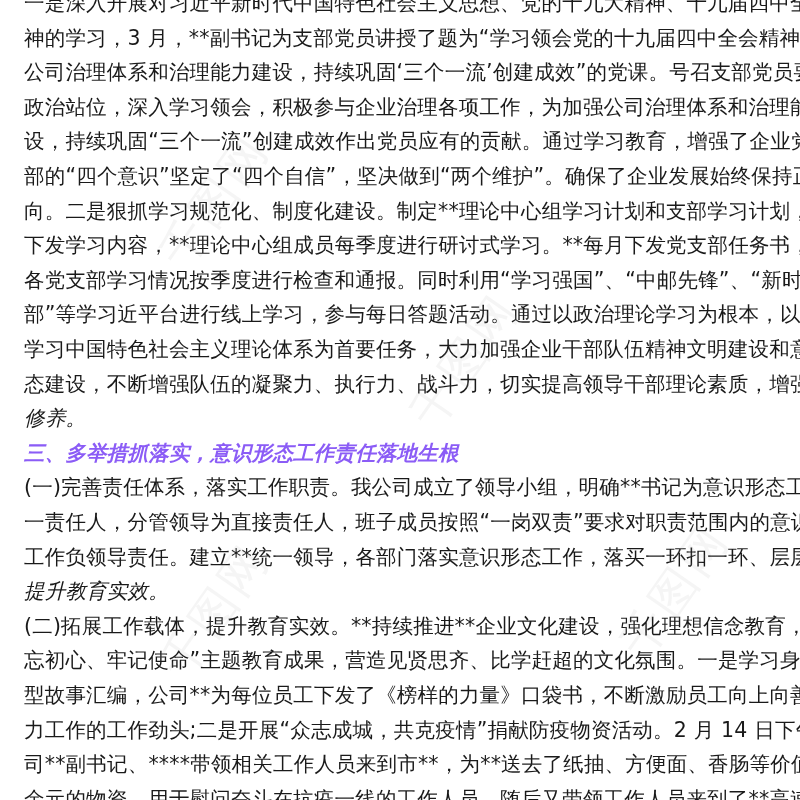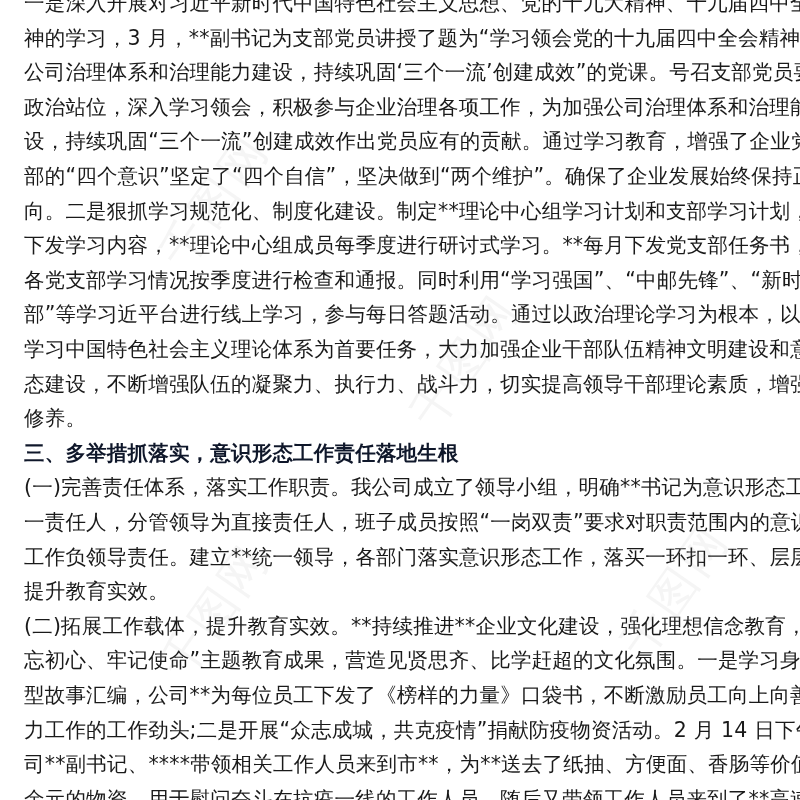--- a/index.html
+++ b/index.html
@@ -28,25 +28,27 @@
       font-size: 20.5px;
       line-height: 35px;
       color: #1a1a1a;
       white-space: nowrap;
       text-align: justify;
       text-align-last: justify;
       letter-spacing: 0.2px;
     }
     .line.last {
       text-align-last: left;
+      font-style: italic;
     }
     .line.heading {
       font-weight: bold;
-      color: #0f172a;
+      color: #8b5cf6;
       text-align-last: left;
+      font-style: italic;
     }
     .watermark {
       position: absolute;
       font-family: "DejaVu Sans", sans-serif;
       font-size: 46px;
       color: rgba(170, 170, 170, 0.12);
       transform: rotate(-55deg);
       white-space: nowrap;
       pointer-events: none;
       letter-spacing: 4px;

